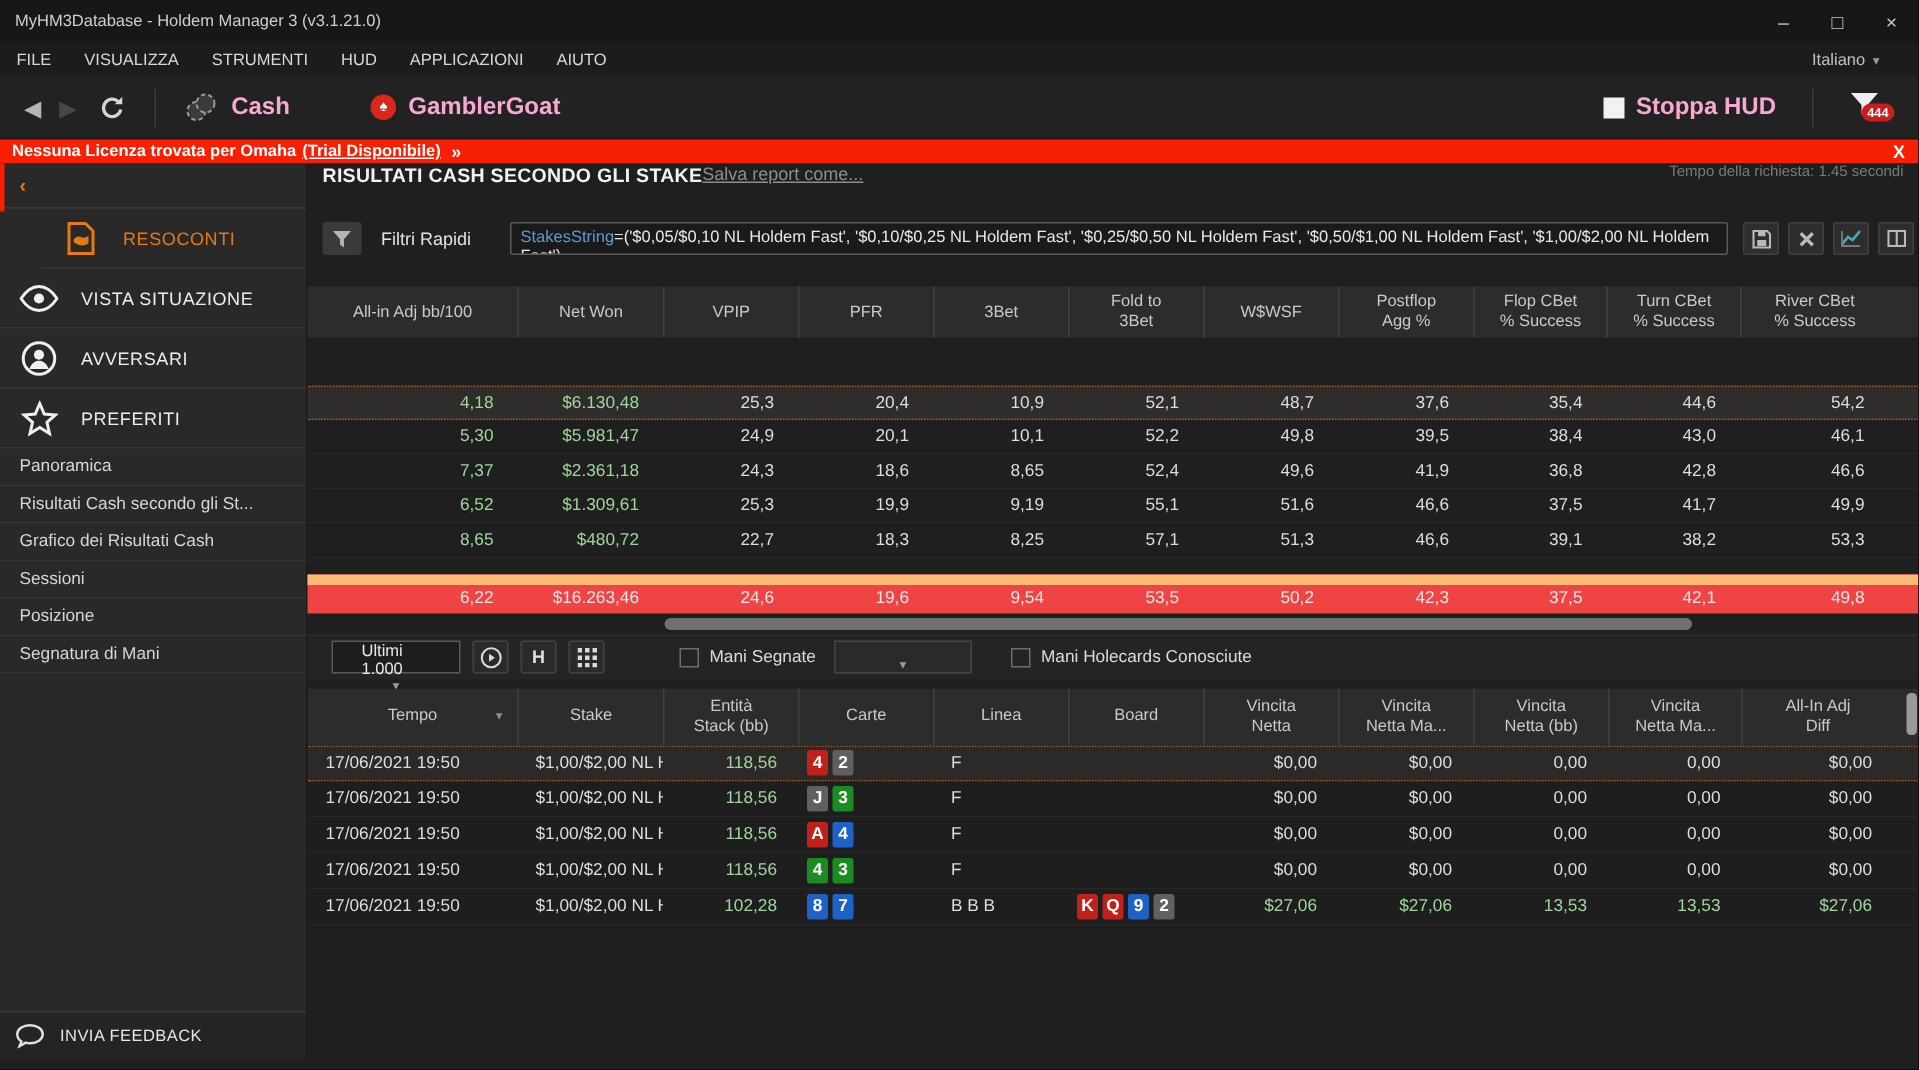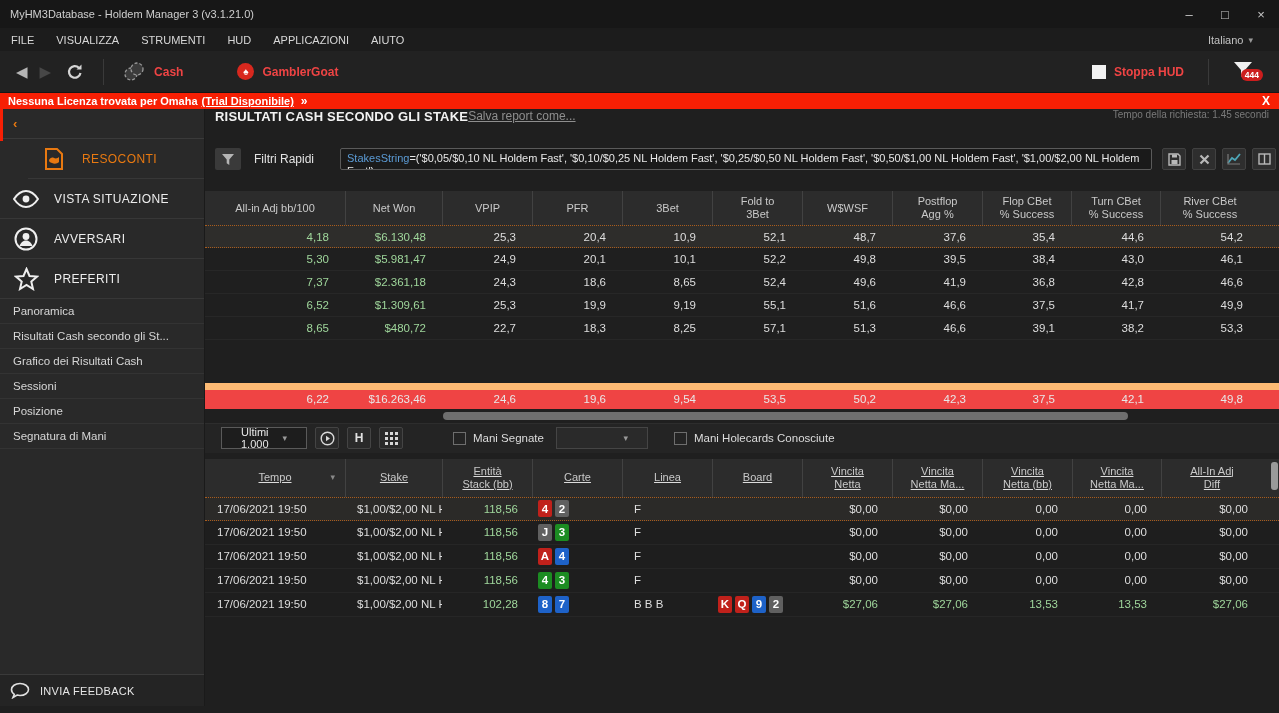--- a/index.html
+++ b/index.html
@@ -19,21 +19,21 @@
   .lang { margin-left:auto; margin-right:26px; font-size:11px; color:#c2c2c2; display:flex; align-items:center; gap:5px; }
   .lang .chev { font-size:9px; color:#9a9a9a; }
 
   
   .toolbar { height:42px; background:#222; display:flex; align-items:center; border-bottom:1px solid #161616; }
   .tb-ico { display:flex; align-items:center; justify-content:center; }
   .arrow-back { margin-left:16px; color:#b5b5b5; font-size:15px; }
   .arrow-fwd { margin-left:12px; color:#474747; font-size:15px; }
   .refresh { margin-left:14px; }
   .tb-sep { width:1px; height:26px; background:#3a3a3a; margin:0 18px; }
-  .tb-label { color:#ef4444; font-weight:bold; font-size:12px; margin-left:8px; }
+  .tb-label { color:#f9a8d4; font-weight:bold; font-size:16px; margin-left:8px; }
   .spade-logo { width:17px; height:17px; background:#d8281e; border-radius:50%; display:flex; align-items:center; justify-content:center; color:#fff; font-size:10px; margin-left:54px; }
   .stop-sq { width:14px; height:14px; background:#f2f2f2; }
   .funnel-wrap { position:relative; margin:0 26px 0 0; }
   .badge { position:absolute; right:-10px; top:8px; background:#cc1d1d; color:#fff; font-size:8.5px; font-weight:bold; border-radius:7px; padding:1px 4px; }
 
   
   .banner { height:16px; background:#f71f04; display:flex; align-items:center; color:#fff; font-weight:bold; font-size:11px; }
   .banner .txt { padding-left:8px; }
   .banner .lnk { text-decoration:underline; margin-left:4px; }
   .banner .chv { margin-left:7px; font-size:12px; }
@@ -70,44 +70,44 @@
   .filter-btns { display:flex; gap:6px; margin-left:10px; }
   .mini-btn { width:24px; height:22px; background:#2e2e2e; border:1px solid #414141; border-radius:2px; display:flex; align-items:center; justify-content:center; color:#b9b9b9; font-size:12px; }
 
   
   .stakes-section { flex:1; display:flex; flex-direction:column; }
   .grid-top { display:grid; grid-template-columns:140px 97px 90px 90px 90px 90px 90px 90px 89px 89px 99px; padding-right:20px; }
   .theader { margin-top:16px; background:#2c2c2c; height:34px; }
   .hcell { display:flex; align-items:center; justify-content:center; text-align:center; font-size:11px; color:#c9c9c9; white-space:pre-line; line-height:13px; border-left:1px solid #424242; position:relative; }
   .hcell:first-child { border-left:none; }
   .trow { height:23px; border-bottom:1px solid #272727; }
-  .trow.sel { background:#2e2d2b; border-top:1px dotted #a85c1e; border-bottom:1px dotted #a85c1e; }
+  .trow.sel { background:#2e2d2b; border-top:1px dotted #a85c1e; border-bottom:1px dotted #a85c1e;margin-top:32px; }
   .tcell { display:flex; align-items:center; justify-content:flex-end; padding-right:16px; font-size:11.5px; color:#dedede; overflow:hidden; }
   .tcell.green { color:#9fd69b; }
   .spacer { flex:1; }
   .totals { height:26px; background:#ef4444; border-top:7px solid #fdba74; }
   .totals .tcell { color:#e8e8e8; }
   .hscroll { height:14px; position:relative; }
   .hscroll .thumb { position:absolute; left:238px; top:3px; width:685px; height:8px; background:#6f6f6f; border-radius:4px; }
 
   
   .controls { height:30px; background:#242424; display:flex; align-items:center; padding-left:16px; gap:8px; border-top:1px solid #2d2d2d; }
-  .select { width:86px; height:22px; background:#1d1d1d; border:1px solid #5a5a5a; display:flex; align-items:center; font-size:11px; color:#e8e8e8; padding:0 19px; justify-content:space-between; }
+  .select { width:86px; height:22px; background:#1d1d1d; border:1px solid #5a5a5a; display:flex; align-items:center; font-size:11px; color:#e8e8e8; padding:0 19px; justify-content:space-between;flex-direction:column; }
   .select .chev { font-size:9px; color:#9a9a9a; }
   .select.disabled { width:92px; background:#2a2a2a; border-color:#454545; margin-left:4px; }
   .icon-btn { width:24px; height:22px; background:#2a2a2a; border:1px solid #444; border-radius:2px; display:flex; align-items:center; justify-content:center; color:#e0e0e0; font-size:12px; font-weight:bold; }
   .chk-wrap { display:flex; align-items:center; gap:7px; margin-left:42px; }
   .chk-wrap.second { margin-left:18px; }
   .checkbox { width:13px; height:13px; background:#242424; border:1px solid #6e6e6e; }
   .chk-lbl { font-size:11.5px; color:#dcdcdc; }
 
   
   .hands-section { margin-top:6px; display:flex; flex-direction:column; position:relative; flex:1; overflow:hidden; }
   .grid-bot { display:grid; grid-template-columns:140px 97px 90px 90px 90px 90px 90px 90px 90px 89px 101px; padding-right:7px; }
-  .hheader { background:#2c2c2c; height:38px;text-decoration:underline; }
+  .hheader { background:#2c2c2c; height:38px; }
   .hrow { height:24px; border-bottom:1px solid #262626; background:#1e1e1e; }
   .hrow.sel { background:#2b2a28; border-top:1px dotted #a85c1e; border-bottom:1px dotted #a85c1e; }
   .hrow .tcell { padding-right:14px; }
   .tcell.left { justify-content:flex-start; padding-left:12px; padding-right:4px; }
   .tcell.clip { white-space:nowrap; }
   .tcell.cards { padding-left:6px; gap:3px; }
   .hands-body { overflow:hidden; flex:1; }
   .card { display:inline-flex; width:14px; height:17px; border-radius:2px; align-items:center; justify-content:center; color:#fff; font-weight:bold; font-size:11.5px; }
   .s-h { background:#c0211b; } .s-s { background:#606060; } .s-d { background:#1e62c8; } .s-c { background:#1c8c22; }
   .sort { position:absolute; right:10px; color:#8a8a8a; font-size:9px; }

